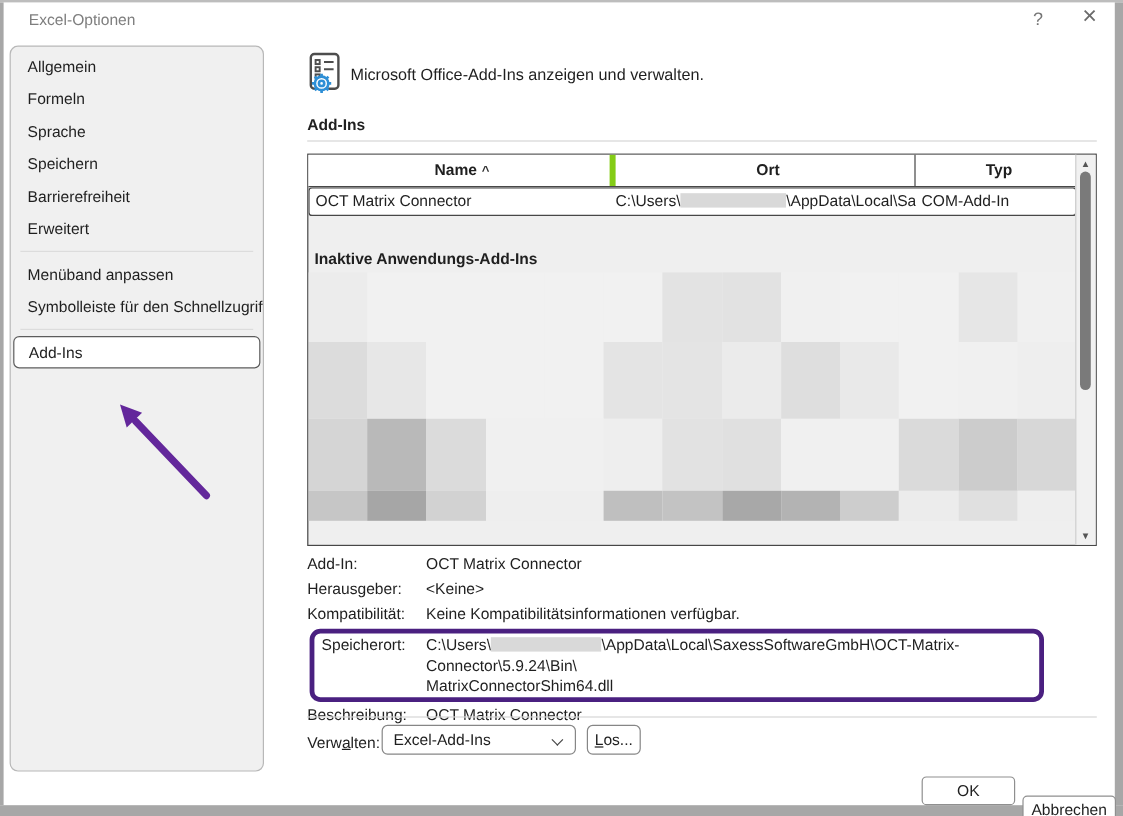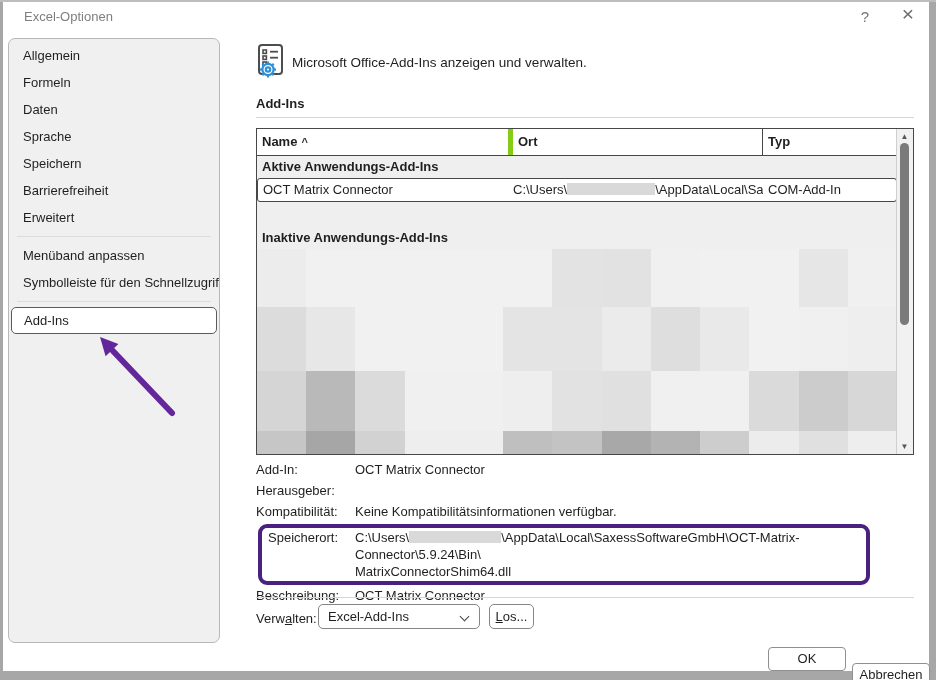--- a/index.html
+++ b/index.html
@@ -33,21 +33,21 @@
   .intro-text{position:absolute;left:292px;top:55px;font-size:13.5px;}
 
   .section-title{position:absolute;left:256px;top:96px;font-weight:bold;font-size:13px;}
   .section-rule{position:absolute;left:256px;top:117px;width:658px;border-top:1px solid #d6d6d6;}
 
   
   .addin-table{position:absolute;left:256px;top:128px;width:658px;height:327px;
     border:1px solid #474747;background:#efefef;box-sizing:border-box;}
   .thead{position:absolute;left:0;top:0;right:16px;height:26px;background:#ffffff;
     border-bottom:1px solid #474747;display:flex;font-weight:bold;}
-  .th{line-height:26px;padding-left:5px;box-sizing:border-box;white-space:nowrap;overflow:hidden;}
+  .th{line-height:26px;padding-left:5px;box-sizing:border-box;white-space:nowrap;overflow:hidden;text-align:center;}
   .th-name{width:251px;}
   .th-ort{width:254px;border-left:5px solid #84cc16;}
   .th-typ{flex:1;border-left:1px solid #474747;}
   .sort-caret{font-size:11px;color:#333;margin-left:4px;}
   .tbody{position:absolute;left:0;top:27px;right:16px;bottom:0;overflow:hidden;}
   .group-row{height:22px;line-height:22px;font-weight:bold;padding-left:5px;white-space:nowrap;}
   .addin-row{height:22px;line-height:21px;background:#ffffff;border:1px solid #474747;
     border-radius:3px;display:flex;box-sizing:content-box;}
   .cell{box-sizing:border-box;white-space:nowrap;overflow:hidden;padding-left:5px;}
   .cell-name{width:250px;}
@@ -109,21 +109,20 @@
 <div class="frame-right"></div>
 <div class="frame-bottom"></div>
 
 <div class="title">Excel-Optionen</div>
 <div class="help-btn">?</div>
 <div class="close-btn">×</div>
 
 <div class="sidebar">
     <div class="side-item">Allgemein</div>
     <div class="side-item">Formeln</div>
-    <div class="side-item">Daten</div>
     <div class="side-item">Sprache</div>
     <div class="side-item">Speichern</div>
     <div class="side-item">Barrierefreiheit</div>
     <div class="side-item">Erweitert</div>
     <div class="side-divider"></div>
     <div class="side-item">Menüband anpassen</div>
     <div class="side-item">Symbolleiste für den Schnellzugriff</div>
     <div class="side-divider"></div>
     <div class="side-item selected">Add-Ins</div>
   </div>
@@ -158,21 +157,20 @@
     </div>
     <div class="th th-ort">
       <span>Ort</span>
     </div>
     <div class="th th-typ">
       <span>Typ</span>
     </div>
   </div>
 
   <div class="tbody">
-    <div class="group-row">Aktive Anwendungs-Add-Ins</div>
 
     <div class="addin-row">
       <div class="cell cell-name">OCT Matrix Connector</div>
       <div class="cell cell-ort"><span>C:\Users\</span><span class="redact"></span><span>\AppData\Local\Saxe</span></div>
       <div class="cell cell-typ">COM-Add-In</div>
     </div>
 
     <div class="spacer-row"></div>
     <div class="group-row">Inaktive Anwendungs-Add-Ins</div>
     <div class="mosaic">
@@ -238,20 +236,21 @@
   </div>
 </div>
 
 <div class="details">
   <div class="detail-row">
     <div class="detail-label">Add-In:</div>
     <div class="detail-value">OCT Matrix Connector</div>
   </div>
   <div class="detail-row">
     <div class="detail-label">Herausgeber:</div>
+    <div class="detail-value">&lt;Keine&gt;</div>
   </div>
   <div class="detail-row">
     <div class="detail-label">Kompatibilität:</div>
     <div class="detail-value">Keine Kompatibilitätsinformationen verfügbar.</div>
   </div>
 
   <div class="highlight-box">
     <div class="detail-row">
       <div class="detail-label">Speicherort:</div>
       <div class="detail-value">

